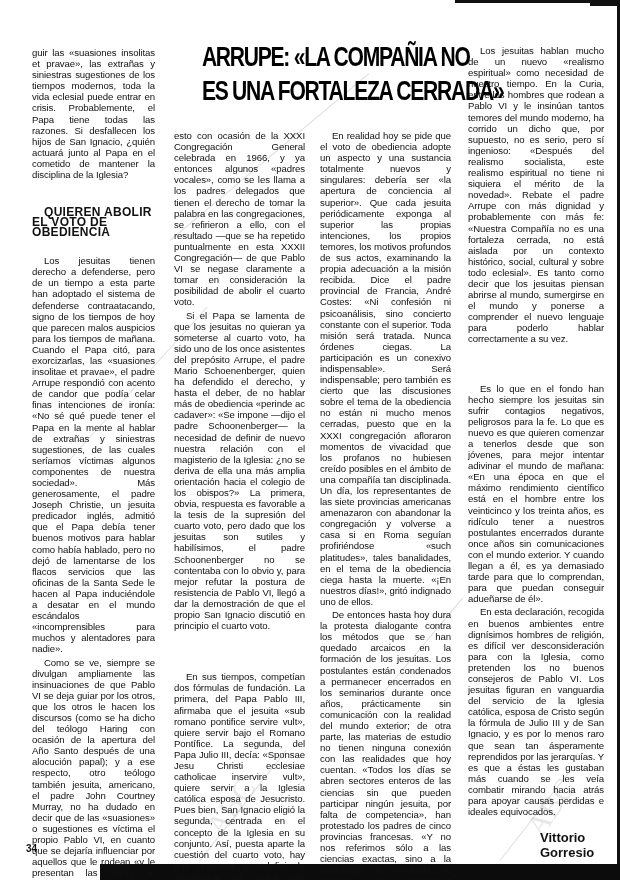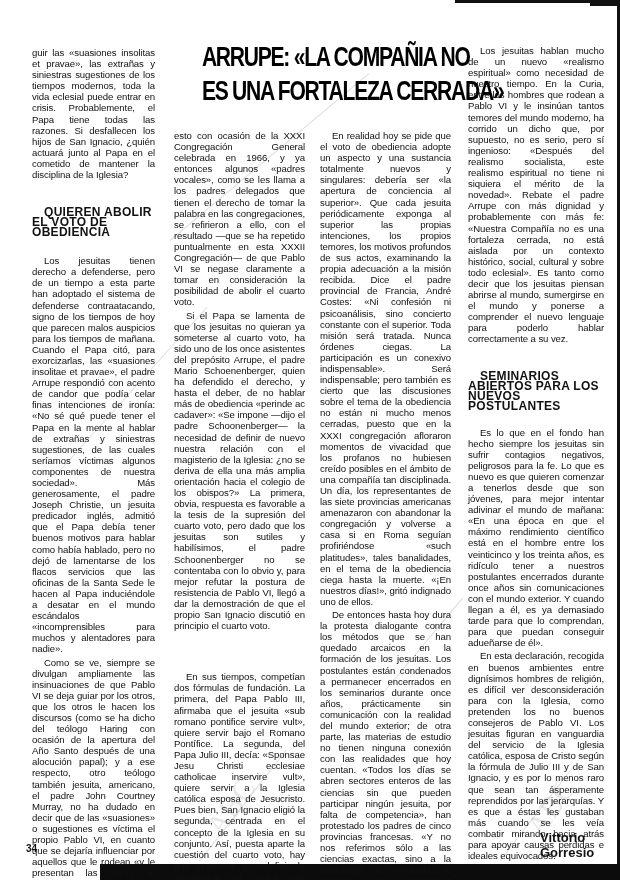--- a/index.html
+++ b/index.html
@@ -80,21 +80,20 @@
   </div>
 
   <div class="col col3">
     <p>En realidad hoy se pide que el voto de obediencia adopte un aspecto y una sustancia totalmente nuevos y singulares: debería ser «la apertura de conciencia al superior». Que cada jesuita periódicamente exponga al superior las propias intenciones, los propios temores, los motivos profundos de sus actos, examinando la propia adecuación a la misión recibida. Dice el padre provincial de Francia, André Costes: «Ni confesión ni psicoanálisis, sino concierto constante con el superior. Toda misión será tratada. Nunca órdenes ciegas. La participación es un conexivo indispensable». Será indispensable; pero también es cierto que las discusiones sobre el tema de la obediencia no están ni mucho menos cerradas, puesto que en la XXXI congregación afloraron momentos de vivacidad que los profanos no hubiesen creído posibles en el ámbito de una compañía tan disciplinada. Un día, los representantes de las siete provincias americanas amenazaron con abandonar la congregación y volverse a casa si en Roma seguían profiriéndose «such platitudes», tales banalidades, en el tema de la obediencia ciega hasta la muerte. «¡En nuestros días!», gritó indignado uno de ellos.</p>
     <p>De entonces hasta hoy dura la protesta dialogante contra los métodos que se han quedado arcaicos en la formación de los jesuitas. Los postulantes están condenados a permanecer encerrados en los seminarios durante once años, prácticamente sin comunicación con la realidad del mundo exterior; de otra parte, las materias de estudio no tienen ninguna conexión con las realidades que hoy cuentan. «Todos los días se abren sectores enteros de las ciencias sin que pueden participar ningún jesuita, por falta de competencia», han protestado los padres de cinco provincias francesas. «Y no nos referimos sólo a las ciencias exactas, sino a la sociología, la etnología, la biología. Si seguimos incapaces de una visión global cristiana de estos nue-</p>
   </div>
 
   <div class="col col4">
     <p>Los jesuitas hablan mucho de un nuevo «realismo espiritual» como necesidad de nuestro tiempo. En la Curia, entre los hombres que rodean a Pablo VI y le insinúan tantos temores del mundo moderno, ha corrido un dicho que, por supuesto, no es serio, pero sí ingenioso: «Después del realismo socialista, este realismo espiritual no tiene ni siquiera el mérito de la novedad». Rebate el padre Arrupe con más dignidad y probablemente con más fe: «Nuestra Compañía no es una fortaleza cerrada, no está aislada por un contexto histórico, social, cultural y sobre todo eclesial». Es tanto como decir que los jesuitas piensan abrirse al mundo, sumergirse en el mundo y ponerse a comprender el nuevo lenguaje para poderlo hablar correctamente a su vez.</p>
     <div style="height:22px"></div>
-    <p class="subhead">SEMINARIOS ABIERTOS PARA LOS NUEVOS POSTULANTES</p>
     <div style="height:12px"></div>
     <p>Es lo que en el fondo han hecho siempre los jesuitas sin sufrir contagios negativos, peligrosos para la fe. Lo que es nuevo es que quieren comenzar a tenerlos desde que son jóvenes, para mejor intentar adivinar el mundo de mañana: «En una época en que el máximo rendimiento científico está en el hombre entre los veinticinco y los treinta años, es ridículo tener a nuestros postulantes encerrados durante once años sin comunicaciones con el mundo exterior. Y cuando llegan a él, es ya demasiado tarde para que lo comprendan, para que puedan conseguir adueñarse de él».</p>
     <p>En esta declaración, recogida en buenos ambientes entre dignísimos hombres de religión, es difícil ver desconsideración para con la Iglesia, como pretenden los no buenos consejeros de Pablo VI. Los jesuitas figuran en vanguardia del servicio de la Iglesia católica, esposa de Cristo según la fórmula de Julio III y de San Ignacio, y es por lo menos raro que sean tan ásperamente reprendidos por las jerarquías. Y es que a éstas les gustaban más cuando se les veía combatir mirando hacia atrás para apoyar causas perdidas e ideales equivocados.</p>
   </div>
 
   <div class="byline">Vittorio Gorresio</div>
   <div class="page-number">34</div>
 </div>
 
 </body></html>

